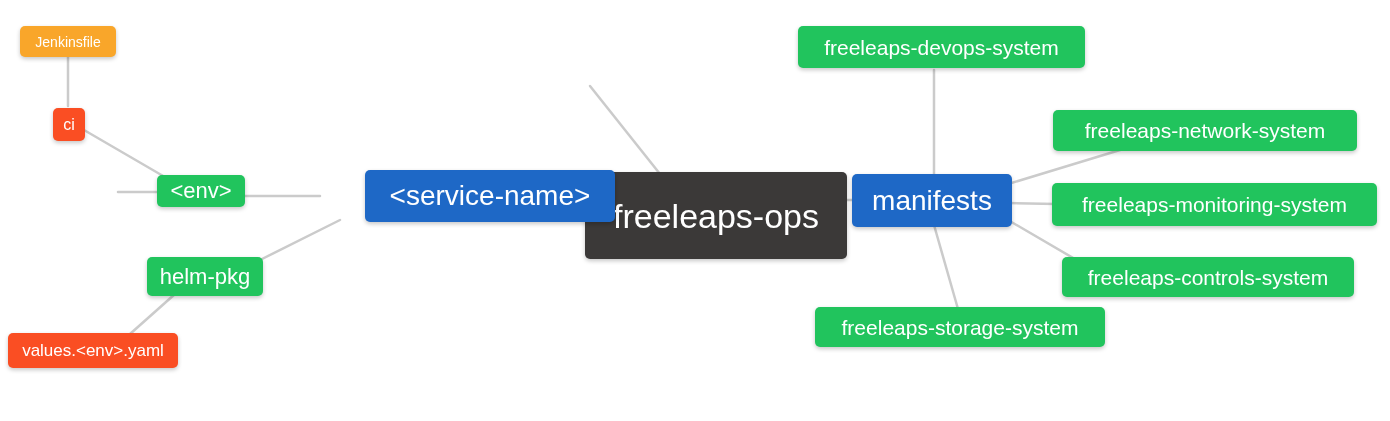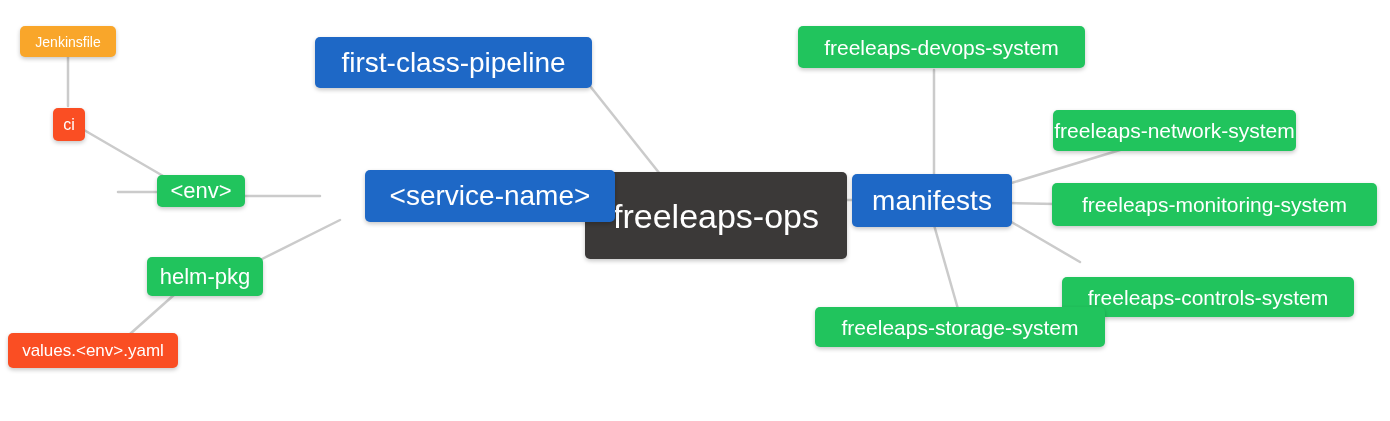--- a/index.html
+++ b/index.html
@@ -50,23 +50,23 @@
   #n-fcp        { left: 315px;  top: 37px;  width: 277px; height: 51px; font-size: 28px; }
   #n-service    { left: 317px;  top: 170px; width: 250px; height: 52px; font-size: 28px; margin-left: 48px; }
   #n-manifests  { left: 852px;  top: 174px; width: 160px; height: 53px; font-size: 28px; }
   #n-env        { left: 157px;  top: 175px; width: 88px;  height: 32px; font-size: 22px; }
   #n-helm       { left: 147px;  top: 257px; width: 116px; height: 39px; font-size: 22px; }
   #n-ci         { left: 53px;   top: 108px; width: 32px;  height: 33px; font-size: 16px; }
   #n-argo       { left: 30px;   top: 177px; width: 90px;  height: 31px; font-size: 16px; }
   #n-values     { left: 8px;    top: 333px; width: 170px; height: 35px; font-size: 17px; }
   #n-jenkins    { left: 20px;   top: 26px;  width: 96px;  height: 31px; font-size: 14px; }
   #n-devops     { left: 798px;  top: 26px;  width: 287px; height: 42px; font-size: 21px; }
-  #n-network    { left: 1053px; top: 110px; width: 243px; height: 41px; font-size: 21px; }
+  #n-network    { left: 1053px; top: 110px; width: 304px; height: 41px; font-size: 21px; }
   #n-monitoring { left: 1052px; top: 183px; width: 325px; height: 43px; font-size: 21px; }
-  #n-controls   { left: 1062px; top: 257px; width: 292px; height: 40px; font-size: 21px; margin-top: 20px; }
+  #n-controls   { left: 1062px; top: 257px; width: 292px; height: 40px; font-size: 21px; }
   #n-storage    { left: 815px;  top: 307px; width: 290px; height: 40px; font-size: 21px; }
 </style>
 </head>
 <body>
 
 <div class="canvas">
 
   <svg class="edges" viewBox="0 0 1390 421" xmlns="http://www.w3.org/2000/svg">
     <line x1="68" y1="55" x2="68" y2="106"></line>
     <line x1="84" y1="130" x2="170" y2="180"></line>
@@ -78,21 +78,20 @@
     <line x1="565" y1="198" x2="588" y2="198"></line>
     <line x1="845" y1="200" x2="856" y2="200"></line>
     <line x1="934" y1="70" x2="934" y2="176"></line>
     <line x1="1008" y1="184" x2="1120" y2="150"></line>
     <line x1="1008" y1="203" x2="1056" y2="204"></line>
     <line x1="1008" y1="220" x2="1080" y2="262"></line>
     <line x1="934" y1="225" x2="958" y2="309"></line>
   </svg>
 
   <div class="node lv-root" id="n-root">freeleaps-ops</div>
-  <div class="node lv-blue" id="n-fcp">first-class-pipeline</div>
   <div class="node lv-blue" id="n-service">&lt;service-name&gt;</div>
   <div class="node lv-blue" id="n-manifests">manifests</div>
   <div class="node lv-green" id="n-env">&lt;env&gt;</div>
   <div class="node lv-green" id="n-helm">helm-pkg</div>
   <div class="node lv-red" id="n-ci">ci</div>
   <div class="node lv-red" id="n-values">values.&lt;env&gt;.yaml</div>
   <div class="node lv-orange" id="n-jenkins">Jenkinsfile</div>
   <div class="node lv-green" id="n-devops">freeleaps-devops-system</div>
   <div class="node lv-green" id="n-network">freeleaps-network-system</div>
   <div class="node lv-green" id="n-monitoring">freeleaps-monitoring-system</div>

